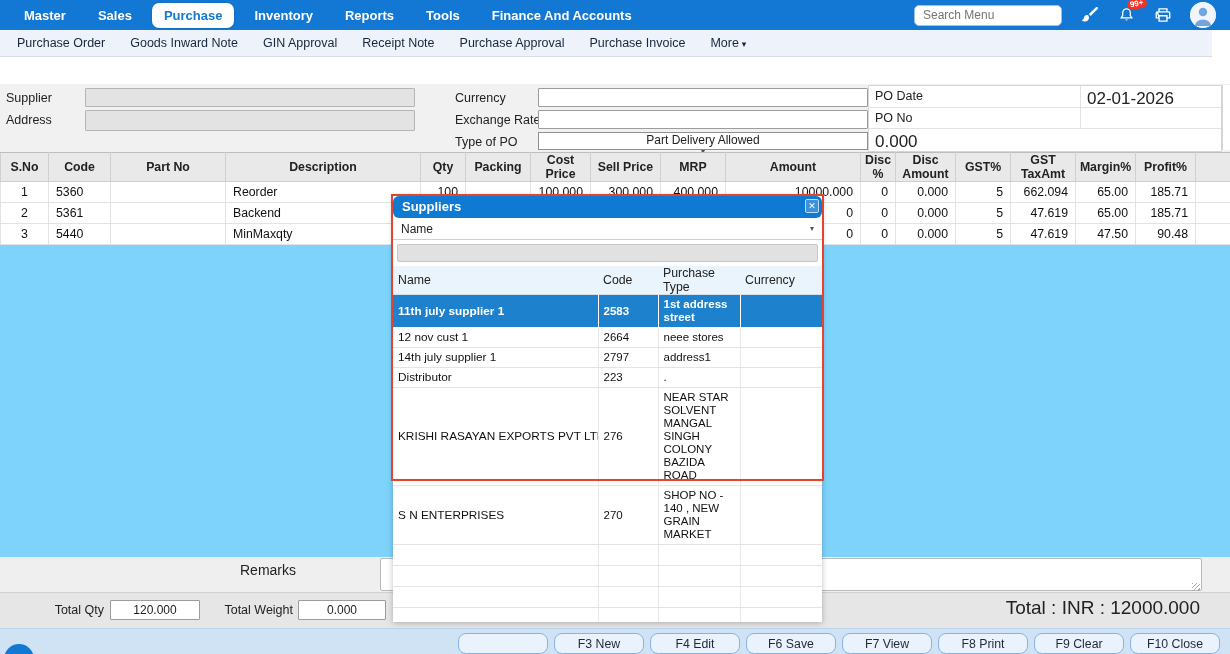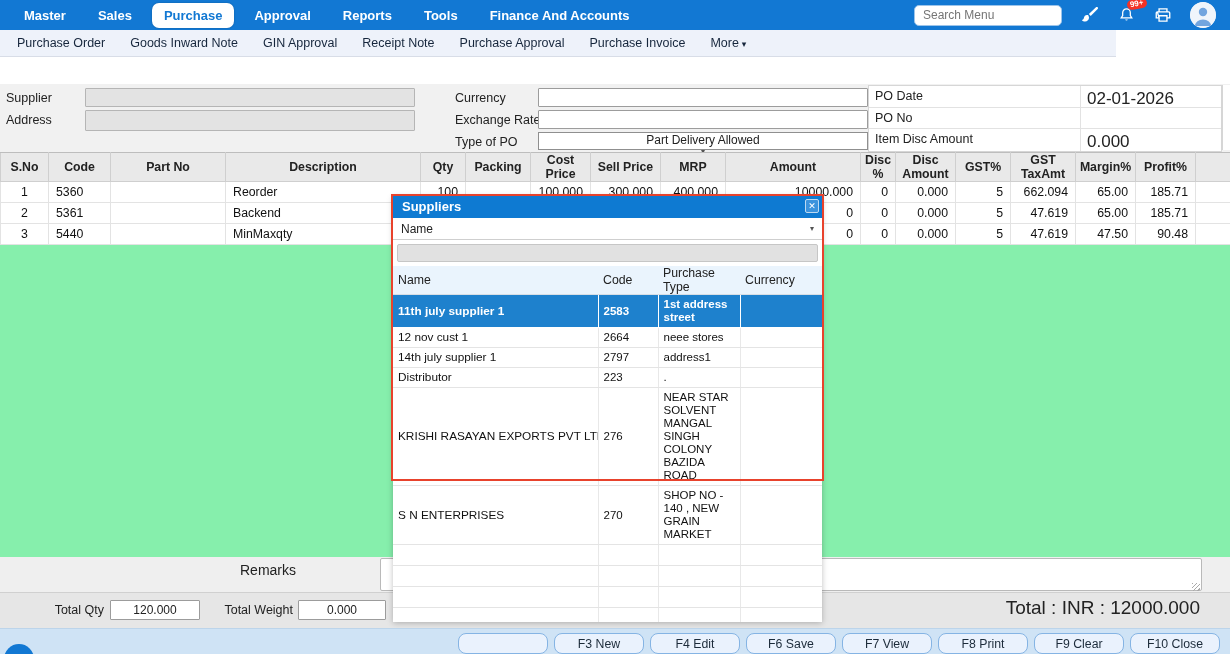--- a/index.html
+++ b/index.html
@@ -12,34 +12,34 @@
   .topnav-items { display:flex; align-items:center; gap:8px; padding-left:12px; }
   .topnav-items .nav-item { color:#fff; font-weight:bold; font-size:13px; padding:5px 12px; cursor:pointer; white-space:nowrap; }
   .topnav-items .nav-item.active { background:#fff; color:#1278d3; border-radius:7px; box-shadow:0 0 2px rgba(0,0,0,.25); }
   .topnav-right { display:flex; align-items:center; gap:17px; padding-right:14px; }
   .search-box { width:148px; height:21px; border:1px solid #9cc4ea; border-radius:5px; padding:0 8px; font-size:12px; color:#333; background:#fff; outline:none; }
   .tn-icon { position:relative; width:20px; height:20px; display:flex; align-items:center; justify-content:center; cursor:pointer; }
   .badge { position:absolute; top:-6px; right:-11px; background:#f43226; color:#fff; font-size:8px; font-weight:bold; padding:1px 3px; border-radius:7px; transform:rotate(-10deg); line-height:1; }
   .avatar { width:26px; height:26px; border-radius:50%; background:#eef3fa; display:flex; align-items:center; justify-content:center; overflow:hidden; }
 
   
-  .subnav { position:absolute; left:0; top:30px; width:1116px; height:27px; background:#eef2fa; border-bottom:1px solid #d8dde7; display:flex; align-items:center; gap:25px; padding-left:17px; }
+  .subnav { position:absolute; left:0; top:30px; width:1212px; height:27px; background:#eef2fa; border-bottom:1px solid #d8dde7; display:flex; align-items:center; gap:25px; padding-left:17px; }
   .subnav .sub-item { color:#16263c; font-size:12.5px; cursor:pointer; white-space:nowrap; }
   .more-chev { font-size:9px; color:#16263c; margin-left:3px; }
 
   
   .titlebar { position:absolute; left:0; top:57px; width:1230px; height:27px; background:#ebebeb; }
   .page-title { position:absolute; left:8px; top:4px; font-size:16.5px; font-weight:bold; color:#111; }
   .store-select { position:absolute; left:1012px; top:3px; width:171px; height:21px; border:1px solid #9aa7b5; background:#fff; display:flex; cursor:pointer; }
   .store-select .val { flex:1; padding:3px 6px; font-size:12.5px; color:#111; }
   .store-select .arrow { width:16px; background:linear-gradient(#e8edf3,#c6d2de); border-left:1px solid #9aa7b5; display:flex; align-items:center; justify-content:center; font-size:7px; color:#333; }
   .help-btn { position:absolute; left:1195px; top:3px; width:19px; height:19px; border-radius:50%; background:#1278d3; color:#fff; font-weight:bold; font-size:12px; display:flex; align-items:center; justify-content:center; cursor:pointer; }
 
   
-  .workarea { position:absolute; left:0; top:84px; width:1230px; height:544px; background:#86efac; }
+  .workarea { position:absolute; left:0; top:84px; width:1230px; height:544px; background:#7dd3fc; }
   .form-bg { position:absolute; left:0; top:0; width:1230px; height:68px; background:#f1f1f1; }
   .flabel { position:absolute; font-size:12.5px; color:#222; }
   .dis-input { position:absolute; background:#e3e3e3; border:1px solid #b5b5b5; border-radius:1px; }
   .w-input { position:absolute; background:#fff; border:1px solid #9c9c9c; border-radius:1px; font-size:12px; padding:0 5px; color:#222; outline:none; }
   .sel-box { position:absolute; background:#fff; border:1px solid #8f8f8f; display:flex; align-items:center; justify-content:space-between; padding:0 5px; font-size:12px; color:#222; cursor:pointer; }
   .sel-chev { font-size:8px; color:#555; }
 
   .po-grid { position:absolute; left:868px; top:1px; width:354px; background:#fff; border:1px solid #d6d6d6; }
   .po-row { display:flex; height:21.5px; border-bottom:1px solid #e2e2e2; }
   .po-row:last-child { border-bottom:none; }
@@ -66,21 +66,21 @@
   .grand-total { position:absolute; right:30px; top:513px; font-size:19px; color:#222; }
 
   
   .bottombar { position:absolute; left:0; top:628px; width:1230px; height:26px; background:#cfe3f5; border-top:1px solid #bcd4ea; }
   .fkeys { position:absolute; left:458px; top:4px; display:flex; gap:6px; }
   .fkey { width:90px; height:21px; background:#eaf2fd; border:1px solid #85b4e4; border-radius:8px; font-size:12.3px; color:#1c2b3a; font-family:inherit; cursor:pointer; }
   .chat-bubble { position:absolute; left:4px; top:644px; width:30px; height:30px; border-radius:50%; background:#1278d3; }
 
   
   .modal { position:absolute; left:393px; top:196px; width:429px; height:426px; background:#fff; box-shadow:0 1px 6px rgba(0,0,0,.25); overflow:hidden; }
-  .m-title { height:22px; background:#0e7ad2; color:#fff; font-weight:bold; font-size:13px; padding:3px 4px 0 9px; position:relative; }
+  .m-title { height:22px; background:#0e7ad2; color:#fff; font-weight:bold; font-size:13px; padding:3px 4px 0 9px; position:relative;border-radius:6px; }
   .m-close { position:absolute; right:3px; top:3px; width:14px; height:14px; background:#3b93dd; border:1px solid #bcd9f2; color:#fff; font-size:9px; line-height:12px; text-align:center; cursor:pointer; border-radius:2px; }
   .m-name { height:22px; border-bottom:1px solid #cfcfcf; display:flex; align-items:center; justify-content:space-between; padding:0 8px; font-size:12px; color:#222; cursor:pointer; background:#fff; }
   .m-search-wrap { padding:4px; }
   .m-search { width:100%; height:18px; background:#e1e1e1; border:1px solid #c6c6c6; border-radius:2px; outline:none; }
   .m-table { border-collapse:collapse; table-layout:fixed; width:429px; }
   .m-table th { height:22px; background:#eaf4fd; font-size:12.3px; font-weight:normal; color:#222; text-align:left; padding:0 5px; border-bottom:1px solid #d7dee5; }
   .m-table td { font-size:11.5px; color:#111; padding:3px 5px; border-bottom:1px solid #e4e4e4; border-right:1px solid #e8e8e8; vertical-align:middle; line-height:13px; background:#fff; }
   .m-table td.nm { white-space:nowrap; overflow:hidden; font-size:11.8px; }
   .m-table tr.sel td { background:#1e81cd; color:#fff; font-weight:bold; border-bottom:1px solid #fff; border-right:1px solid #fff; }
   .m-table tr.filler td { height:21px; }
@@ -89,21 +89,21 @@
 </head>
 <body>
 
 <div class="screen">
 
   <header class="topnav">
     <div class="topnav-items">
       <span class="nav-item">Master</span>
       <span class="nav-item">Sales</span>
       <span class="nav-item active">Purchase</span>
-      <span class="nav-item">Approval</span>
+      <span class="nav-item">Inventory</span>
       <span class="nav-item">Reports</span>
       <span class="nav-item">Tools</span>
       <span class="nav-item">Finance And Accounts</span>
     </div>
     <div class="topnav-right">
       <input class="search-box" placeholder="Search Menu" style="">
       <span class="tn-icon">
         <svg width="18" height="18" viewBox="0 0 16 16">
             <path fill="#fff" d="M14.2 1.1l-6.3 6.1 1.6 1.6 6.2-6.2c.4-.4.4-1 0-1.4s-1.1-.5-1.5-.1zM7.2 8l-1-.1c-1.4 0-2.5 1-2.7 2.5-.1 1-.7 1.7-1.9 2 .6.9 1.8 1.4 3 1.4 1.9 0 3.4-1.5 3.4-3.3 0-.6-.3-1.6-.8-2.5z"></path>
           </svg>
@@ -162,21 +162,20 @@
     <div class="po-grid">
       <div class="po-row">
         <span class="pl">PO Date</span>
         <span class="pv">02-01-2026</span>
       </div>
       <div class="po-row">
         <span class="pl">PO No</span>
         <span class="pv"></span>
       </div>
       <div class="po-row">
-        <span class="pl">Item Disc Amount</span>
         <span class="pv">0.000</span>
       </div>
     </div>
     <div class="form-sliver"></div>
 
     <table class="items-table">
       <colgroup>
         <col style="width:48px">
           <col style="width:62px">
           <col style="width:115px">

